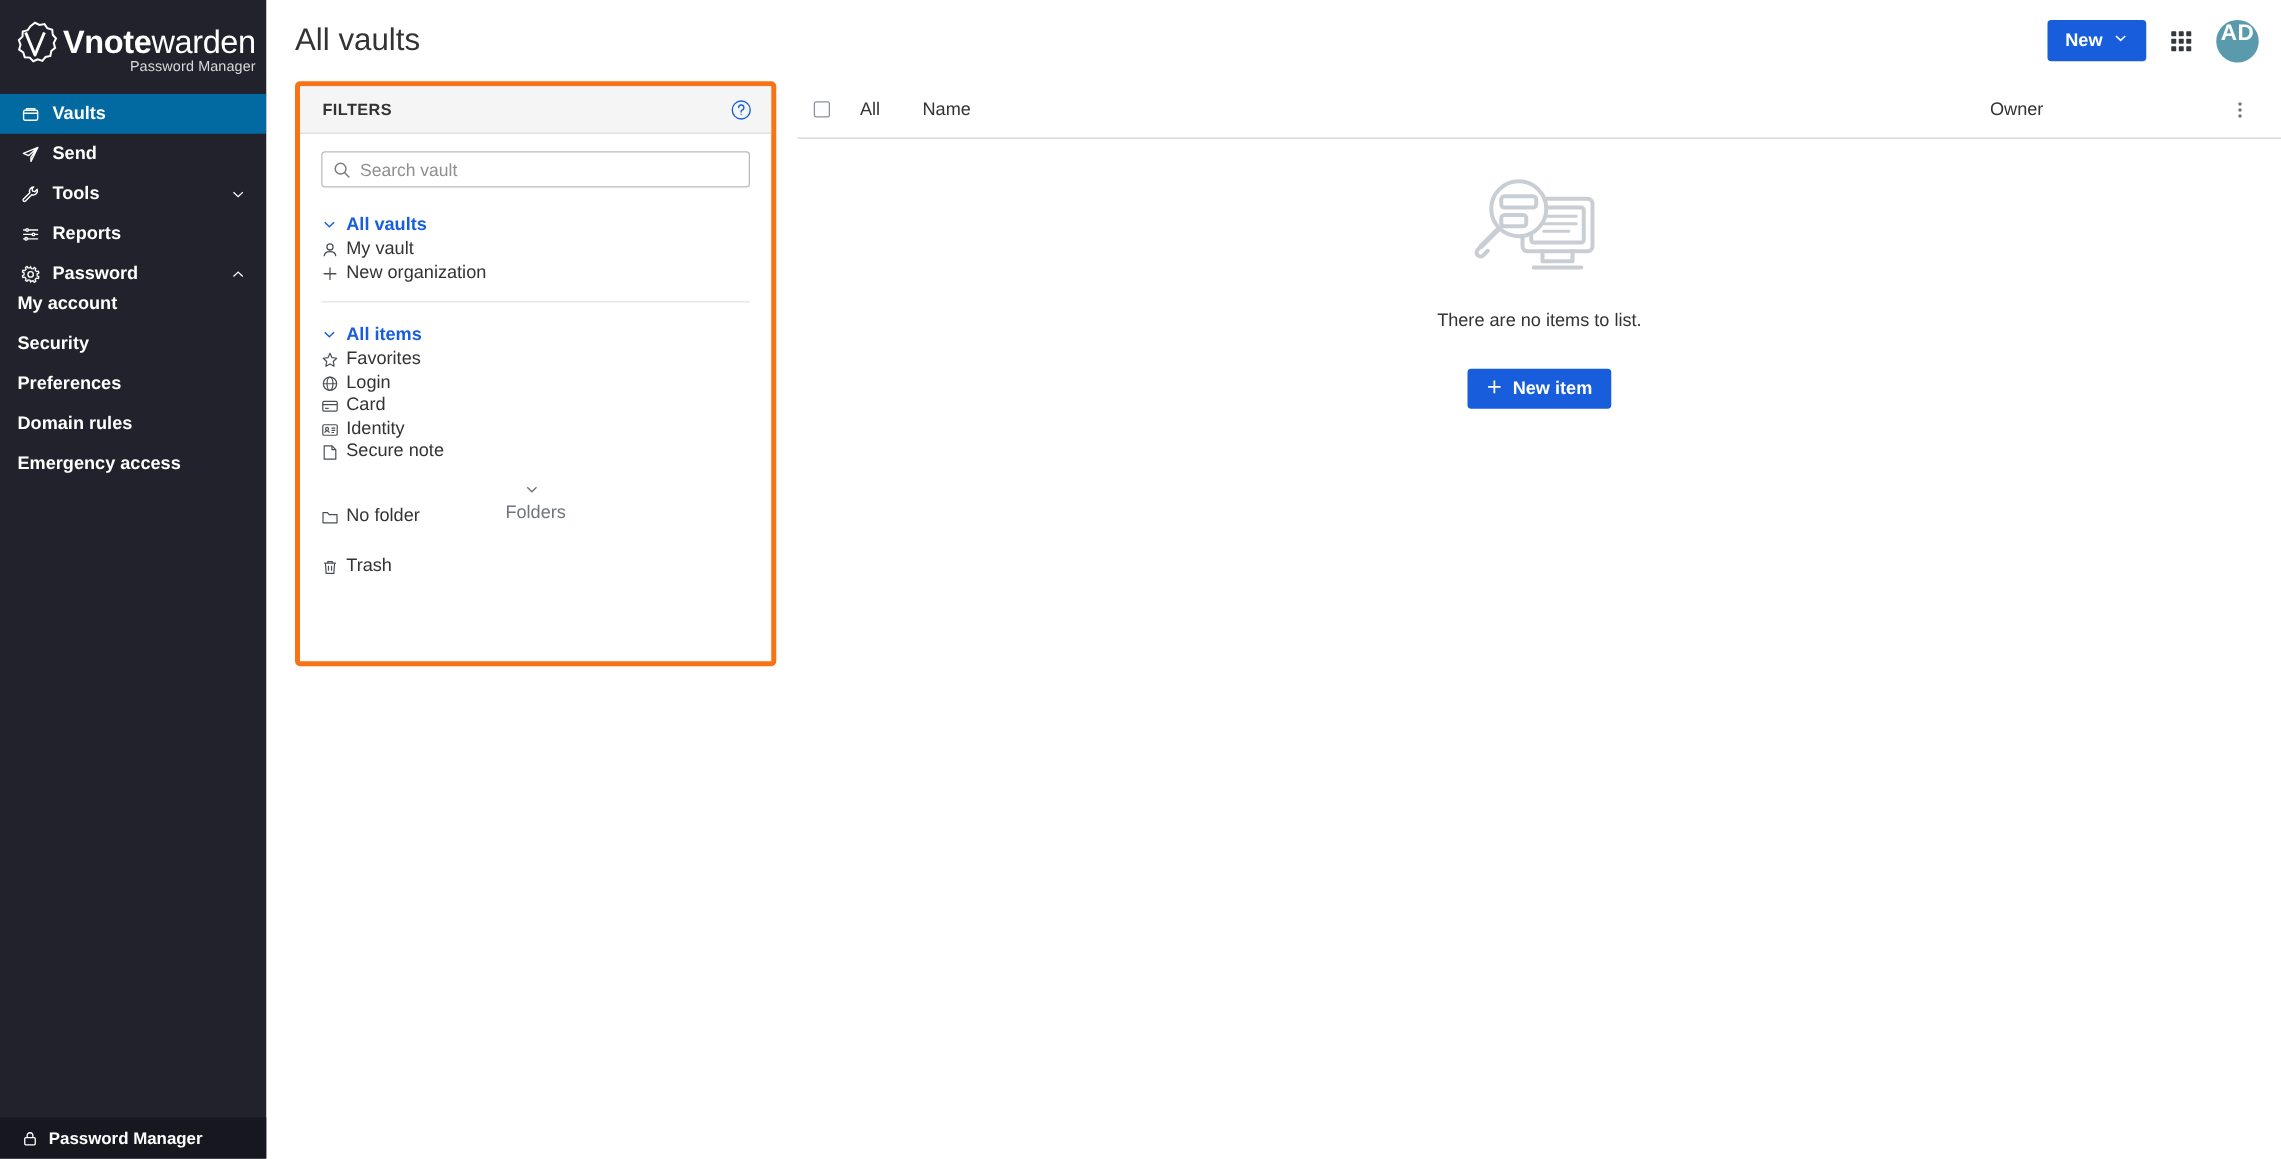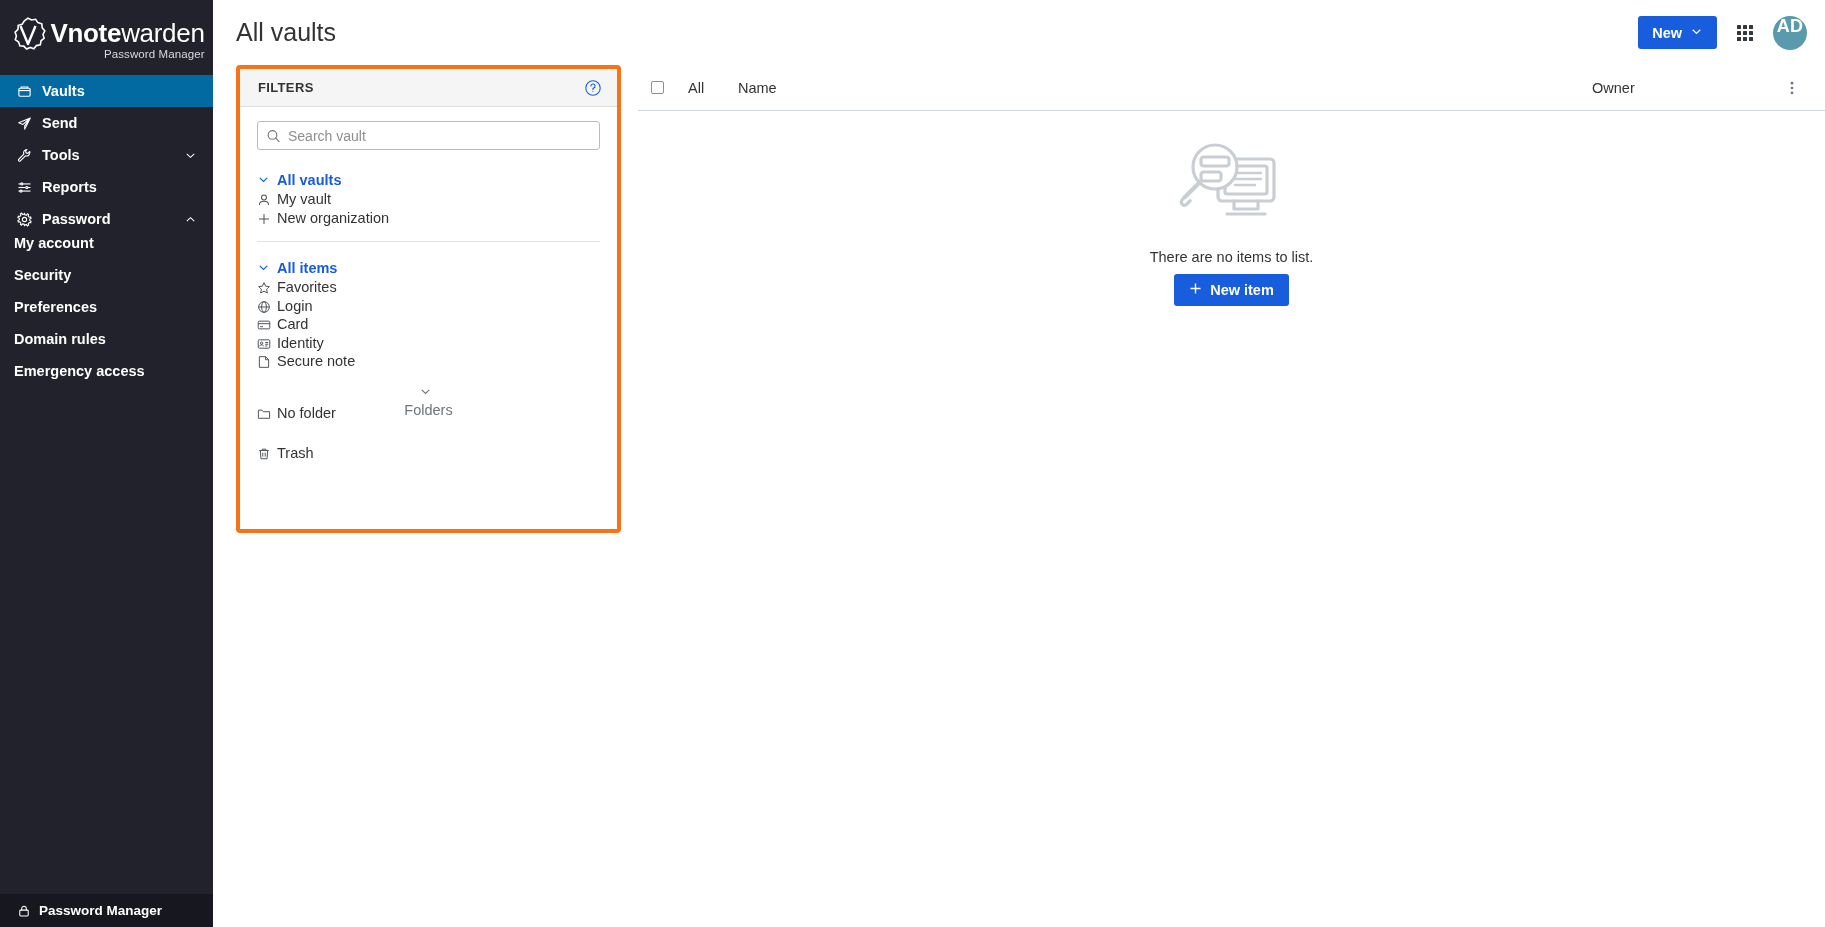--- a/index.html
+++ b/index.html
@@ -224,21 +224,21 @@
     display: flex; flex-direction: column; align-items: center;
     padding-top: 28px;
   }
   .empty-illus { width: 120px; height: 88px; }
   .empty-text {
     margin-top: 22px;
     font-size: 14.5px;
     color: #333333;
   }
   .btn-newitem {
-    margin-top: 9px;
+    margin-top: 30px;
     background: #175ddc;
     color: #ffffff;
     border: none;
     border-radius: 3px;
     height: 32px;
     padding: 0 15px;
     font-size: 14.5px;
     font-weight: 700;
     font-family: "Liberation Sans", sans-serif;
     display: inline-flex; align-items: center; gap: 8px;

